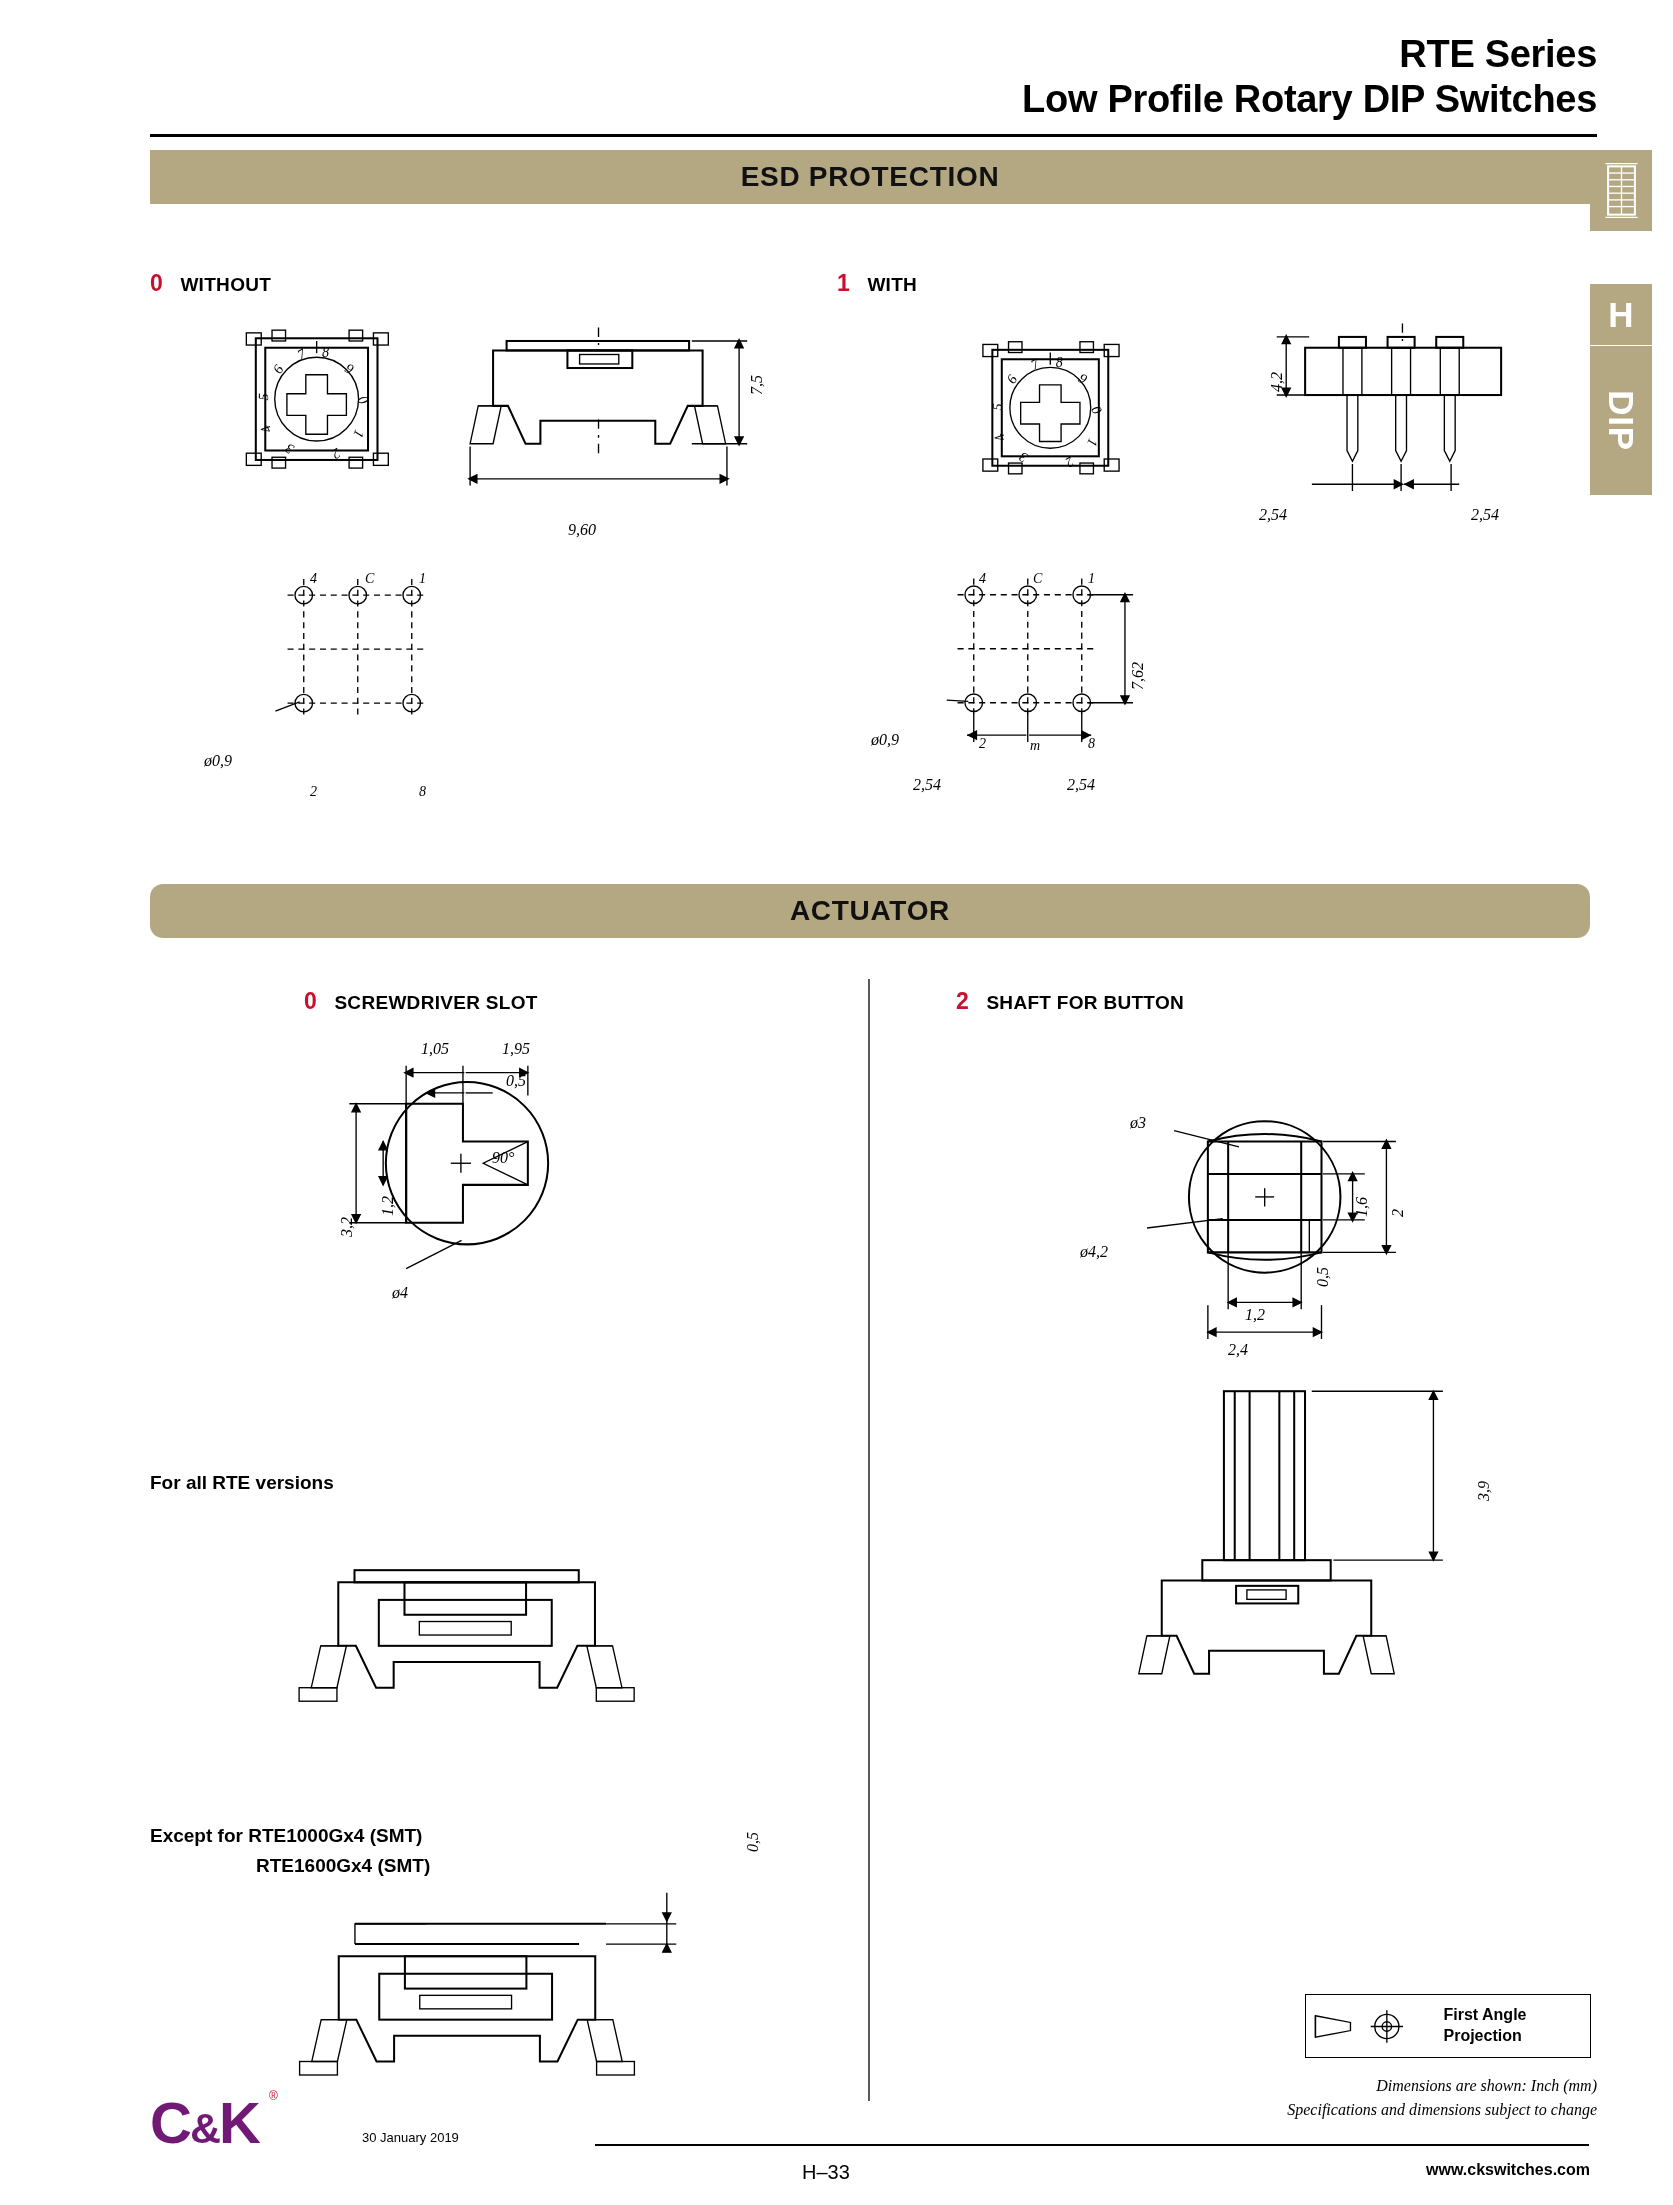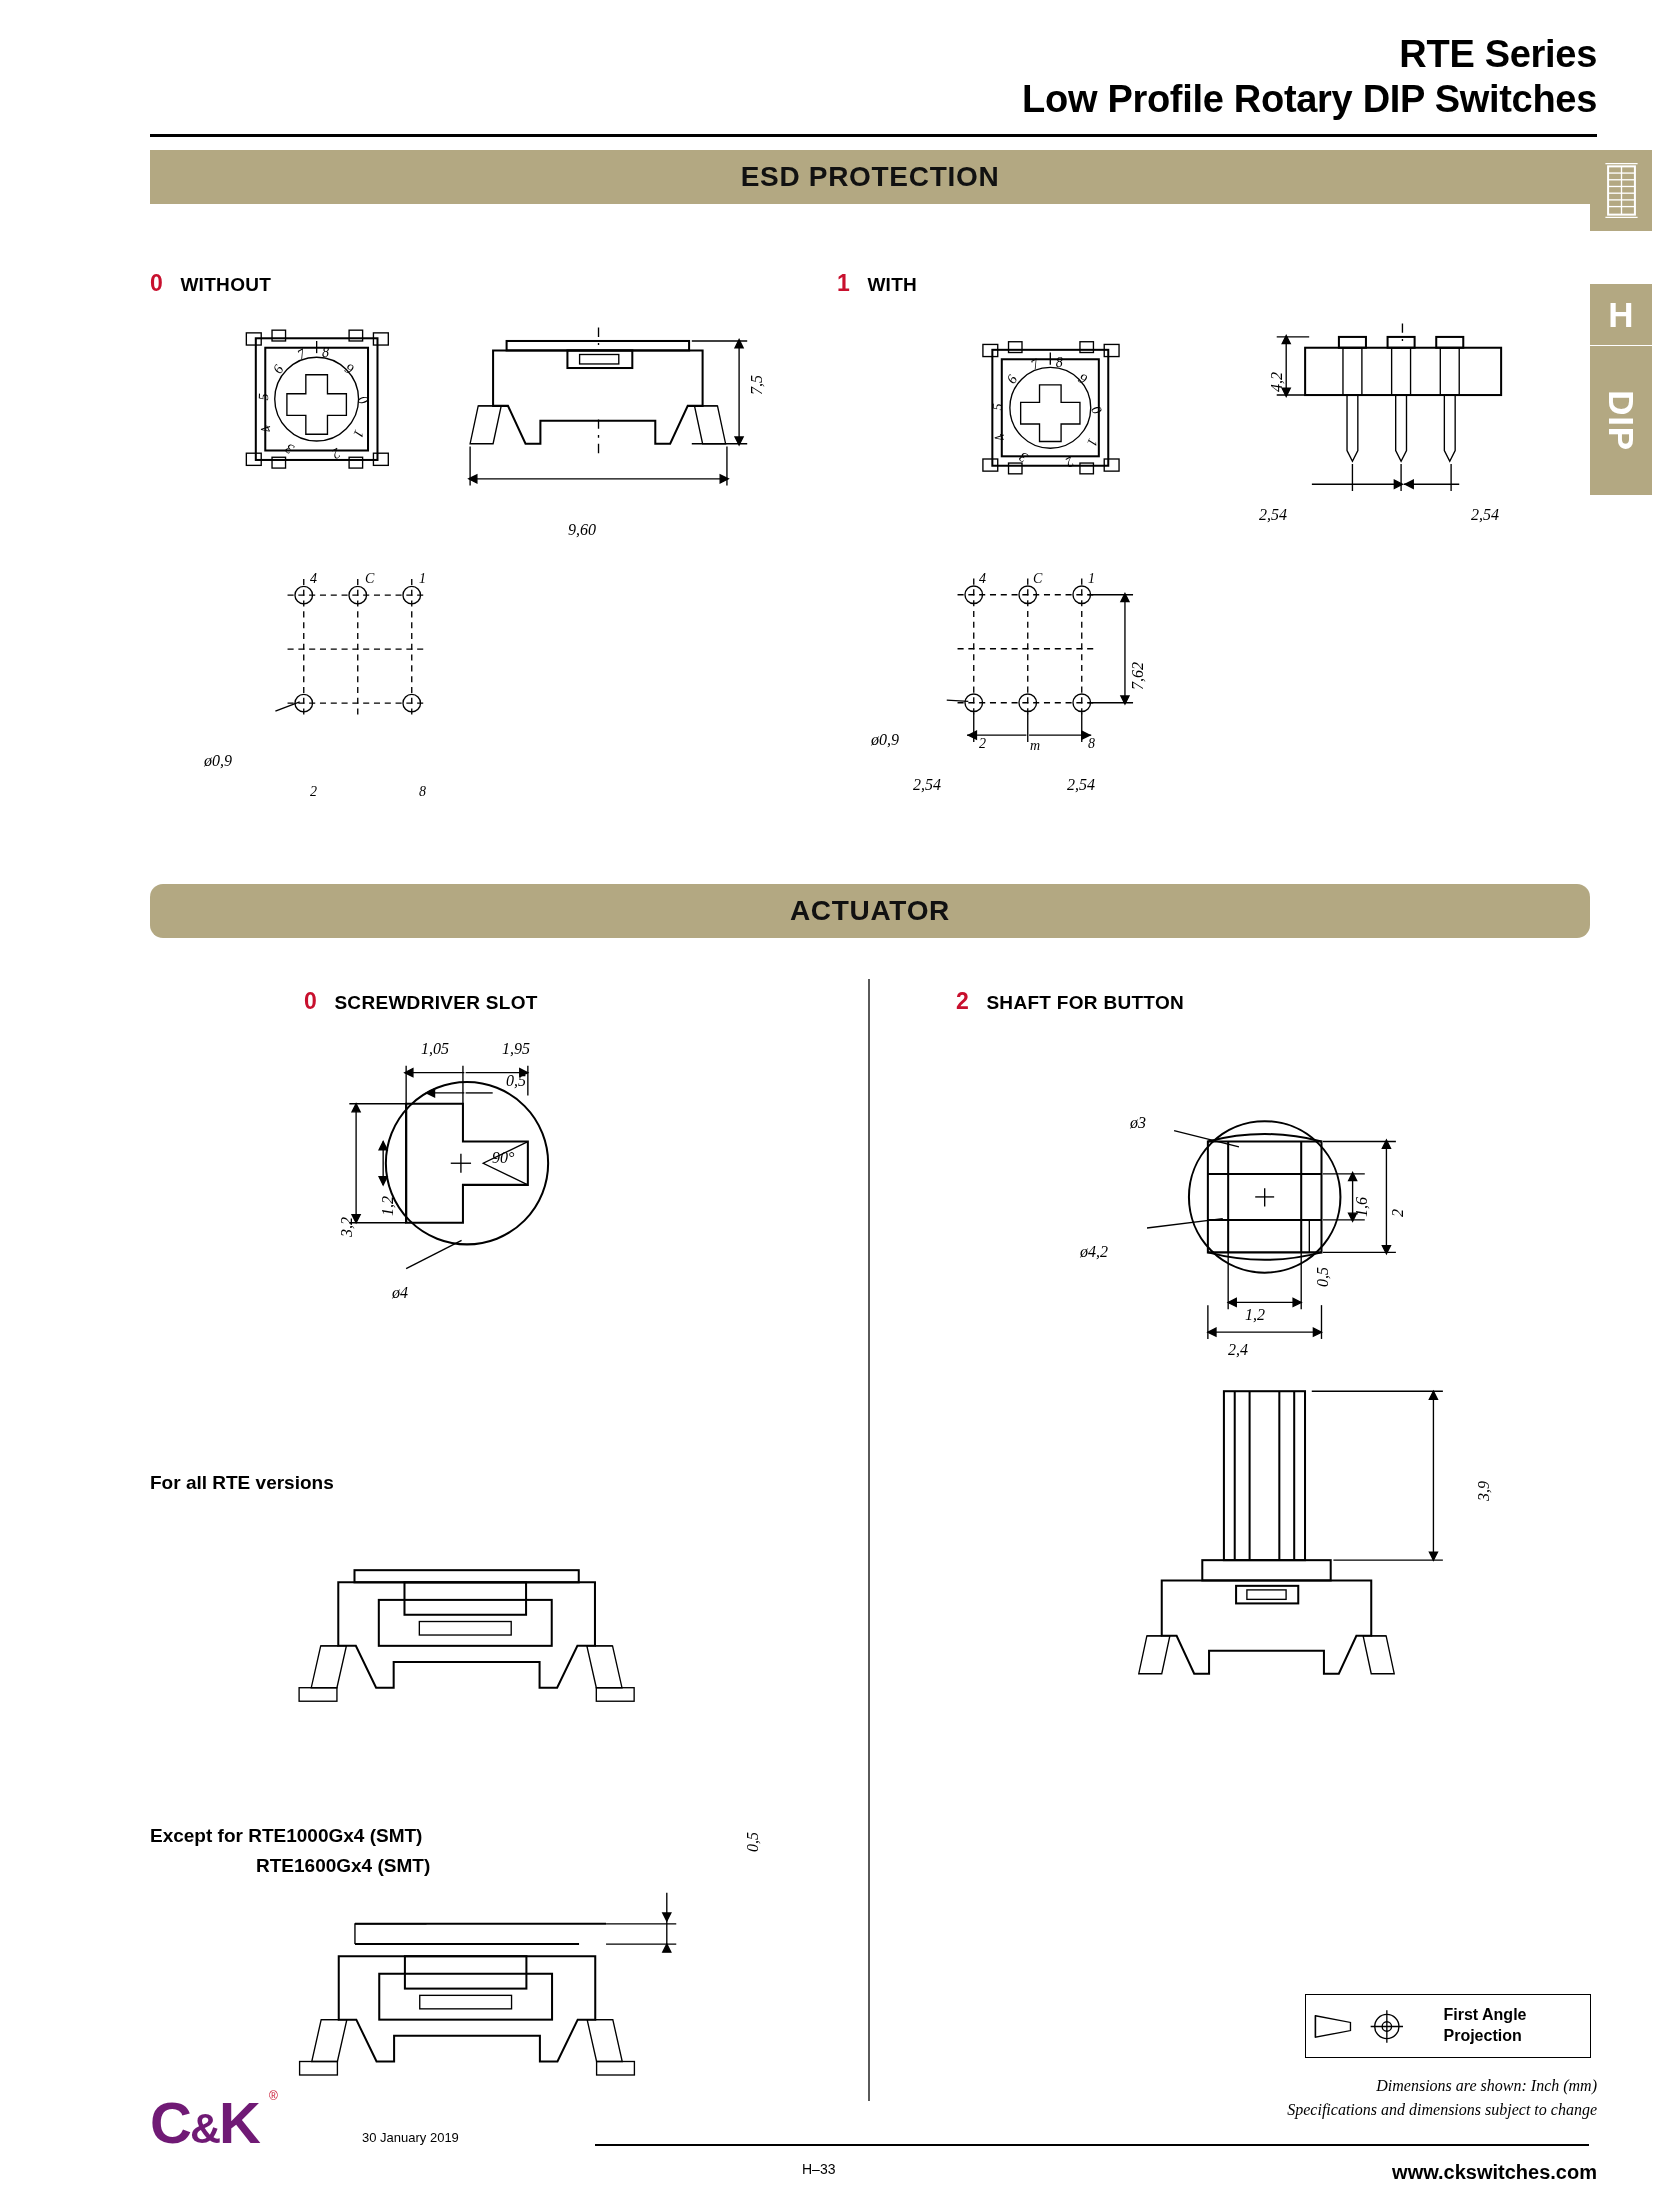--- a/index.html
+++ b/index.html
@@ -80,22 +80,22 @@
   .ck-logo {
     position:absolute; left:150px; top:2089px;
     font-size:58px; font-weight:bold; color:#701a75;
     font-family:"Liberation Sans", sans-serif;
     letter-spacing:-2px;
   }
   .ck-logo .amp { font-size:43px; }
   .ck-tm { position:absolute; left:269px; top:2089px; font-size:12px; color:#c8102e; }
   .footer-date { position:absolute; left:362px; top:2130px; font-size:13px; }
   .footer-rule { position:absolute; left:595px; top:2144px; width:994px; height:2px; background:#000; }
-  .footer-page { position:absolute; left:802px; top:2161px; font-size:14px; }
-  .footer-site { position:absolute; right:76px; top:2161px; font-size:20px; font-weight:bold; }
+  .footer-page { position:absolute; left:802px; top:2161px; font-size:20px; }
+  .footer-site { position:absolute; right:83px; top:2161px; font-size:16px; font-weight:bold; }
   .footer-spec {
     position:absolute; right:76px; top:2074px;
     text-align:right; font-size:16px; font-style:italic;
     font-family:"Liberation Serif", serif; line-height:1.5;
   }
   .proj-box {
     position:absolute; left:1305px; top:1994px; width:284px; height:62px;
     border:1.4px solid #000;
     display:flex; align-items:center;
   }

